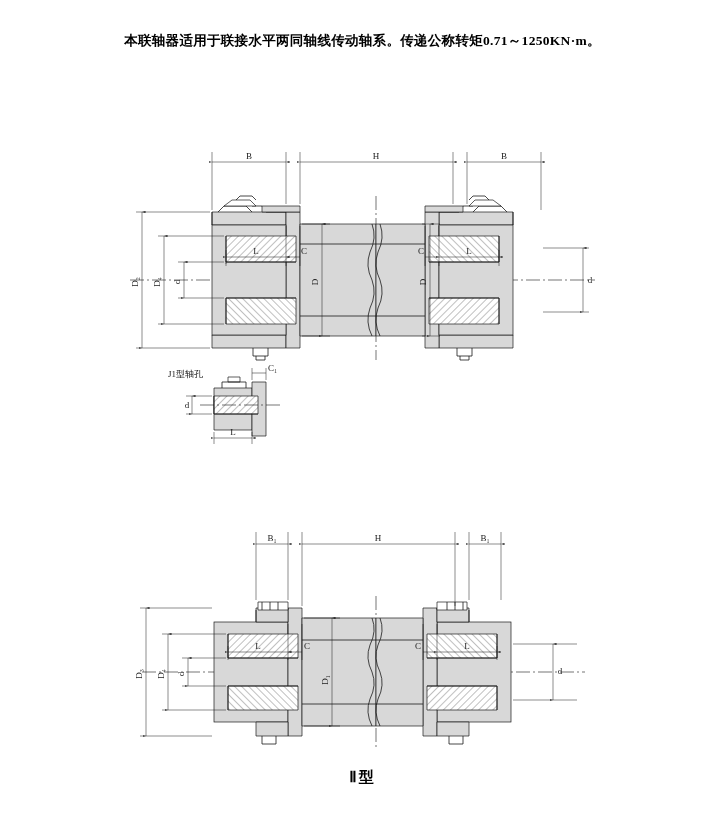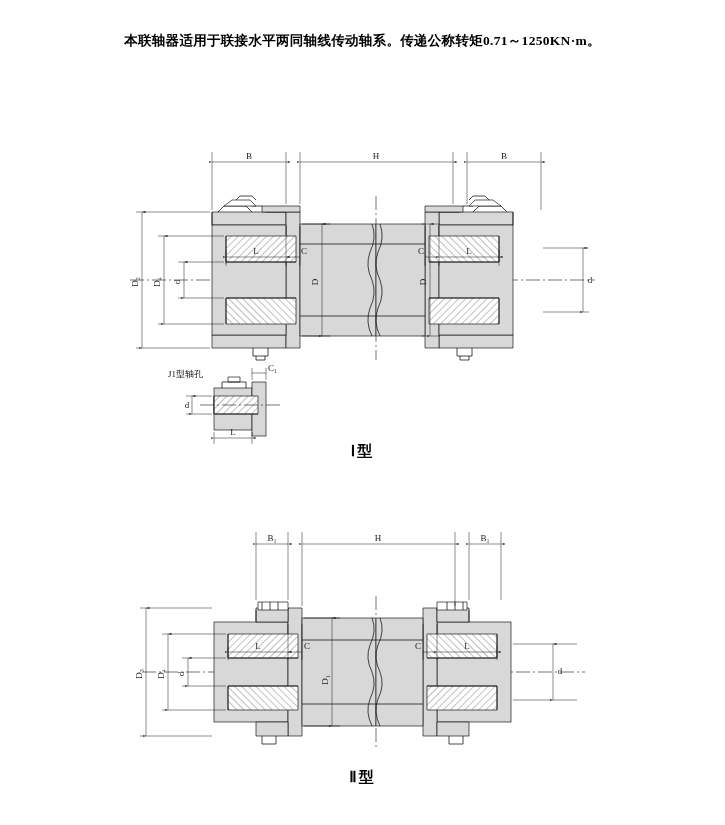--- a/index.html
+++ b/index.html
@@ -369,16 +369,15 @@
       <line class="ln-dim" x1="423" y1="652" x2="437" y2="652"></line>
       <text class="dimtxt" x="421" y="649" text-anchor="end">C</text>
 
       <line class="ln-dim" x1="332" y1="618" x2="332" y2="726" marker-start="url(#arrU)" marker-end="url(#arrD)"></line>
       <text class="dimtxt" x="328" y="680" text-anchor="middle" transform="rotate(-90 328 680)">D₁</text>
       <line class="ln-dim" x1="304" y1="618" x2="340" y2="618"></line>
       <line class="ln-dim" x1="304" y1="726" x2="340" y2="726"></line>
     </g>
   </svg>
 
-  <div class="fig-label" id="label-type1">Ⅰ型</div>
   <div class="fig-label" id="label-type2">Ⅱ型</div>
 
 </div>
 
 </body></html>

